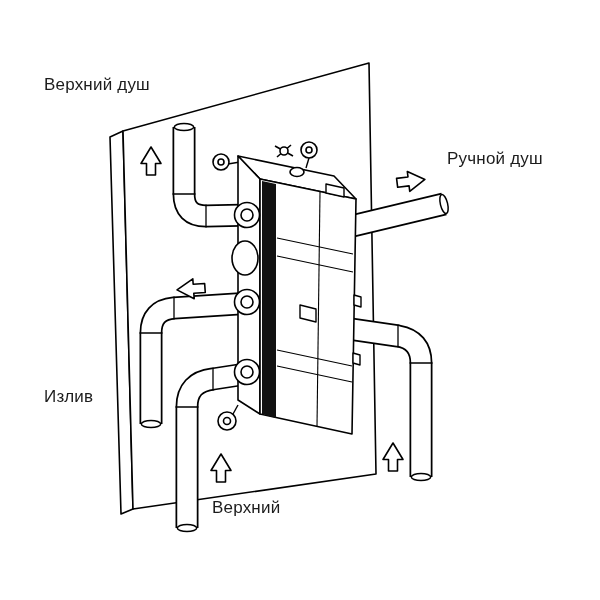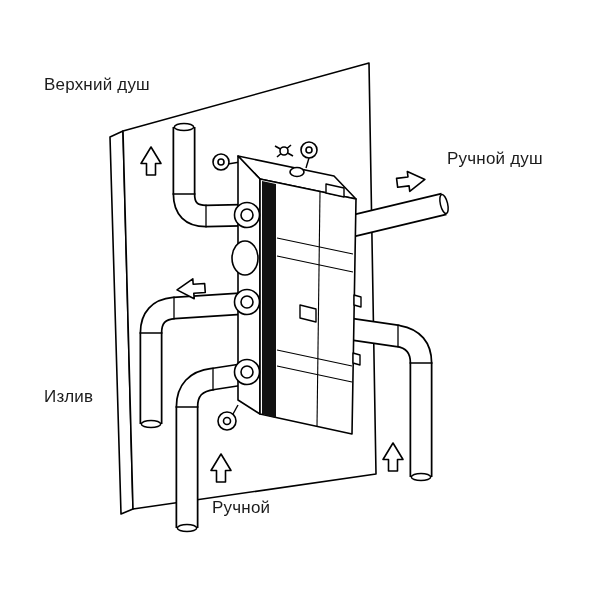--- a/index.html
+++ b/index.html
@@ -121,15 +121,15 @@
       <use href="#flow-arrow" transform="translate(412,181) rotate(83)"></use>
       <use href="#flow-arrow" transform="translate(190,289) rotate(-94)"></use>
       <use href="#flow-arrow" transform="translate(221,467)"></use>
       <use href="#flow-arrow" transform="translate(393,456)"></use>
     </g>
   </svg>
 
   <div class="label" style="left:447px; top:149px">Ручной душ</div>
   <div class="label" style="left:44px;  top:75px">Верхний душ</div>
   <div class="label" style="left:44px;  top:387px">Излив</div>
-  <div class="label" style="left:212px; top:498px">Ручной</div>
+  <div class="label" style="left:212px; top:498px">Верхний</div>
 
 </div>
 
 </body></html>

